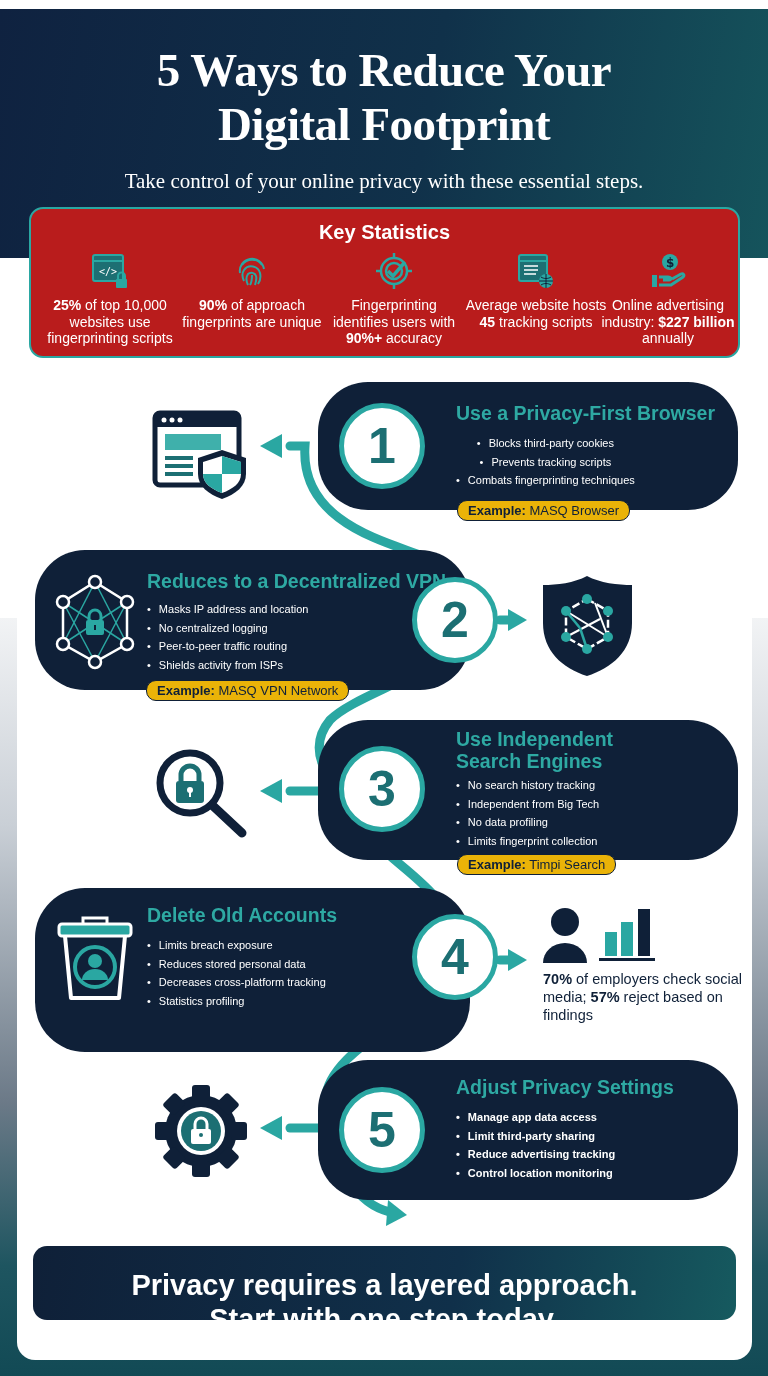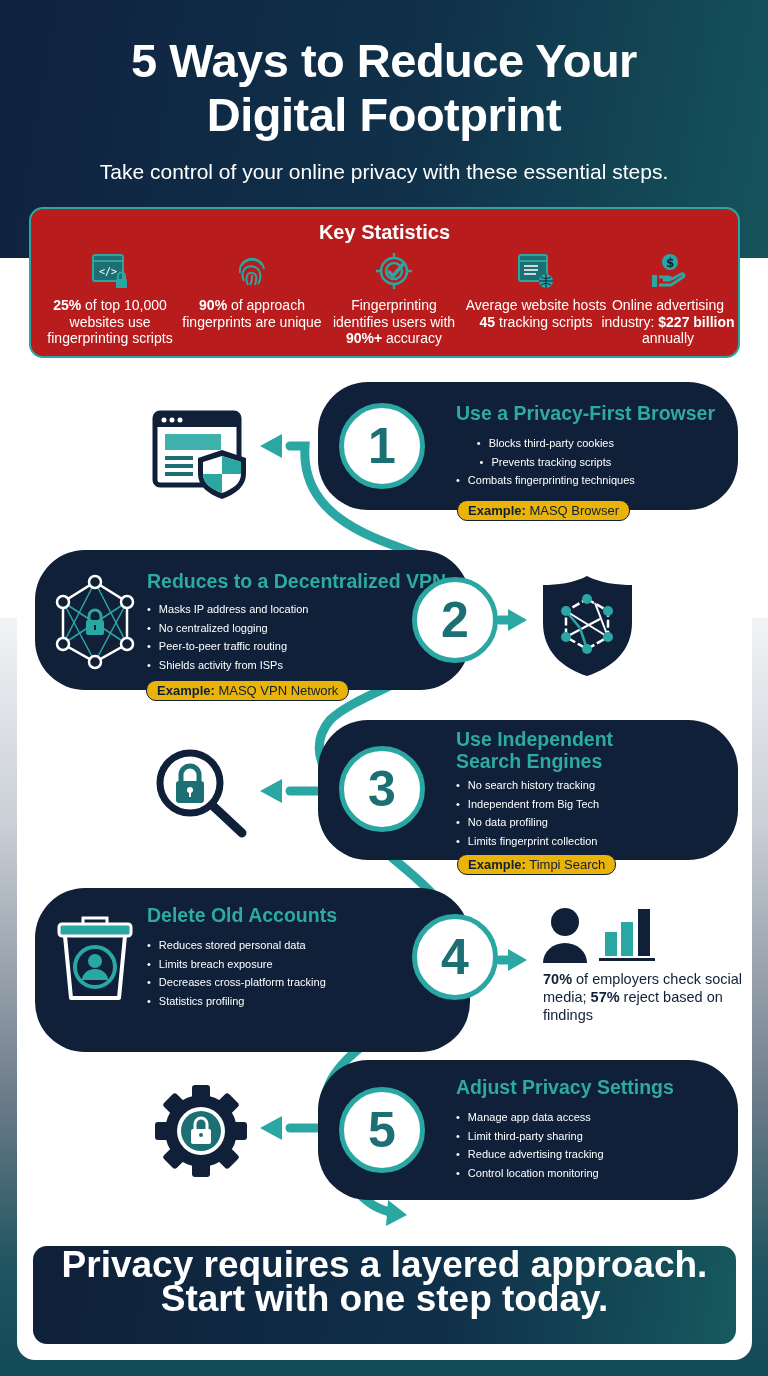--- a/index.html
+++ b/index.html
@@ -3,22 +3,23 @@
 <meta charset="utf-8">
 <style>
   * { box-sizing: border-box; margin: 0; padding: 0; }
   html, body { width: 768px; height: 1376px; overflow: hidden; }
   body {
     position: relative;
     font-family: "Liberation Sans", "DejaVu Sans", sans-serif;
     background: linear-gradient(180deg, #ffffff 0%, #ffffff 40%, #c9cfd6 60%, #6c7a88 80%, #1e5560 92%, #124a55 100%);
   }
   .hero {
-    position: absolute; left: 0; top: 0; width: 768px; height: 258px;
+    position: absolute; left: 0; top: 9px; width: 768px; height: 258px;
     background: linear-gradient(100deg, #0f2240 0%, #10314a 55%, #15545c 100%);
+    font-family: Liberation Serif, serif;
   }
   .title {
     position: absolute; top: 34px; left: 0; width: 768px;
     text-align: center; color: #fff; font-weight: 700;
     font-size: 47px; line-height: 54px; letter-spacing: -0.5px;
   }
   .subtitle {
     position: absolute; top: 160px; left: 0; width: 768px;
     text-align: center; color: #fff; font-size: 21px;
   }
@@ -62,24 +63,24 @@
     background: #fff; border: 5px solid #2aa7a2; color: #1c6f73;
     font-weight: 700; font-size: 50px; text-align: center; line-height: 76px;
   }
   .side-icon { position: absolute; }
   .emp-text {
     position: absolute; left: 543px; top: 970px; width: 200px;
     font-size: 14.5px; line-height: 18px; color: #0f2038;
   }
   .emp-text b { font-weight: 700; }
   .footer {
-    position: absolute; left: 33px; top: 1246px; width: 703px; height: 98px;
+    position: absolute; left: 33px; top: 1246px; width: 703px; height: 74px;
     border-radius: 14px; background: linear-gradient(100deg, #0f2038 0%, #10304a 60%, #165a5f 100%);
-    color: #fff; text-align: center; font-weight: 700; font-size: 37px; line-height: 34px;
-    padding-top: 2px;
+    color: #fff; text-align: center; font-weight: 700; font-size: 29px; line-height: 34px;
+    padding-top: 22px;
   }
   svg.path { position: absolute; left: 0; top: 0; }
 </style>
 </head>
 <body>
 
 <div class="hero">
   <div class="title">
     <div>5 Ways to Reduce Your</div>
     <div>Digital Footprint</div>
@@ -274,22 +275,22 @@
   <line x1="60" y1="60" x2="90" y2="88" stroke="#0f2038" stroke-width="9" stroke-linecap="round"></line>
   <rect x="24" y="36" width="28" height="22" rx="3" fill="#1c6f73"></rect>
   <path d="M29 36v-6a9 9 0 0 1 18 0v6" stroke="#1c6f73" stroke-width="5" fill="none"></path>
   <circle cx="38" cy="45" r="3" fill="#fff"></circle>
     <rect x="37" y="46" width="2" height="6" fill="#fff"></rect>
 </svg>
 
 <div class="pill" style="left:35px; top:888px; width:435px; height:164px; border-radius:50px;">
   <div class="head" style="left:112px; top:16px;">Delete Old Accounts</div>
   <ul style="left:112px; top:48px;">
+    <li>Limits breach exposure</li>
     <li>Reduces stored personal data</li>
-    <li>Limits breach exposure</li>
     <li>Decreases cross-platform tracking</li>
     <li>Statistics profiling</li>
   </ul>
   <svg style="position:absolute; left:20px; top:26px;" width="80" height="90" viewBox="0 0 80 90">
     <path d="M28 10 v-6 h24 v6" stroke="#fff" stroke-width="3" fill="none"></path>
     <rect x="4" y="10" width="72" height="12" rx="3" fill="#2aa7a2" stroke="#fff" stroke-width="3"></rect>
     <path d="M10 22 L16 84 H64 L70 22" fill="none" stroke="#fff" stroke-width="4" stroke-linejoin="round"></path>
     <circle cx="40" cy="53" r="20" fill="none" stroke="#2aa7a2" stroke-width="4"></circle>
     <circle cx="40" cy="47" r="7" fill="#2aa7a2"></circle>
     <path d="M27 66 a13 11 0 0 1 26 0" fill="#2aa7a2"></path>
@@ -301,21 +302,21 @@
   <path d="M0 58 a22 20 0 0 1 44 0 Z" fill="#0f2038"></path>
   <rect x="62" y="27" width="12" height="24" fill="#2aa7a2"></rect>
   <rect x="78" y="17" width="12" height="34" fill="#2aa7a2"></rect>
   <rect x="95" y="4" width="12" height="47" fill="#0f2038"></rect>
   <rect x="56" y="53" width="56" height="3" fill="#0f2038"></rect>
 </svg>
 <div class="emp-text"><b>70%</b><span> of employers check social media; </span><b>57%</b><span> reject based on findings</span></div>
 
 <div class="pill" style="left:318px; top:1060px; width:420px; height:140px; border-radius:50px;">
   <div class="head" style="left:138px; top:16px;">Adjust Privacy Settings</div>
-  <ul style="left:138px; top:48px;">
+  <ul style="left:138px; top:48px;font-weight:bold;">
     <li>Manage app data access</li>
     <li>Limit third-party sharing</li>
     <li>Reduce advertising tracking</li>
     <li>Control location monitoring</li>
   </ul>
 </div>
 <div class="num" style="left:339px; top:1087px;">5</div>
 <svg class="side-icon" style="left:153px; top:1083px;" width="96" height="96" viewBox="0 0 96 96">
   <g fill="#0f2038" transform="translate(48 48)">
     <circle r="36"></circle>

